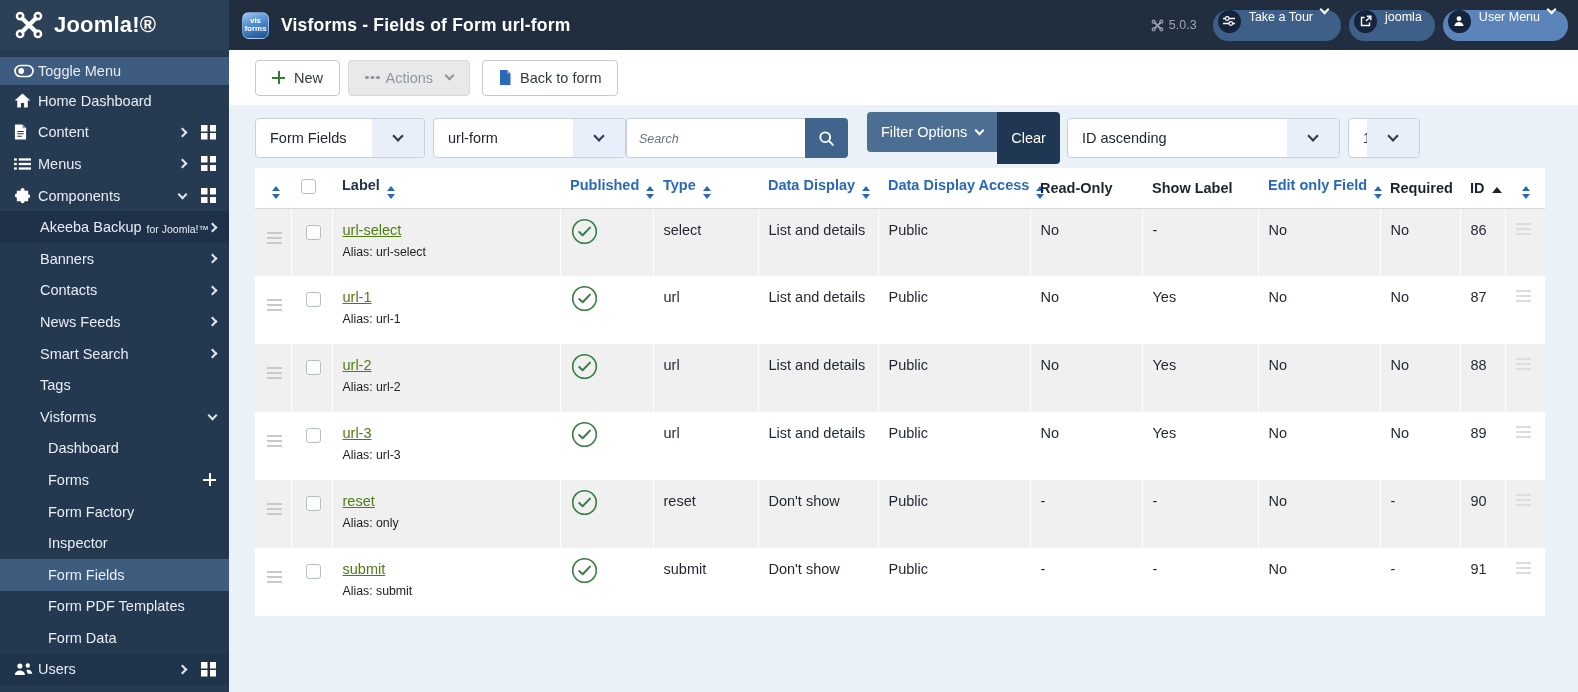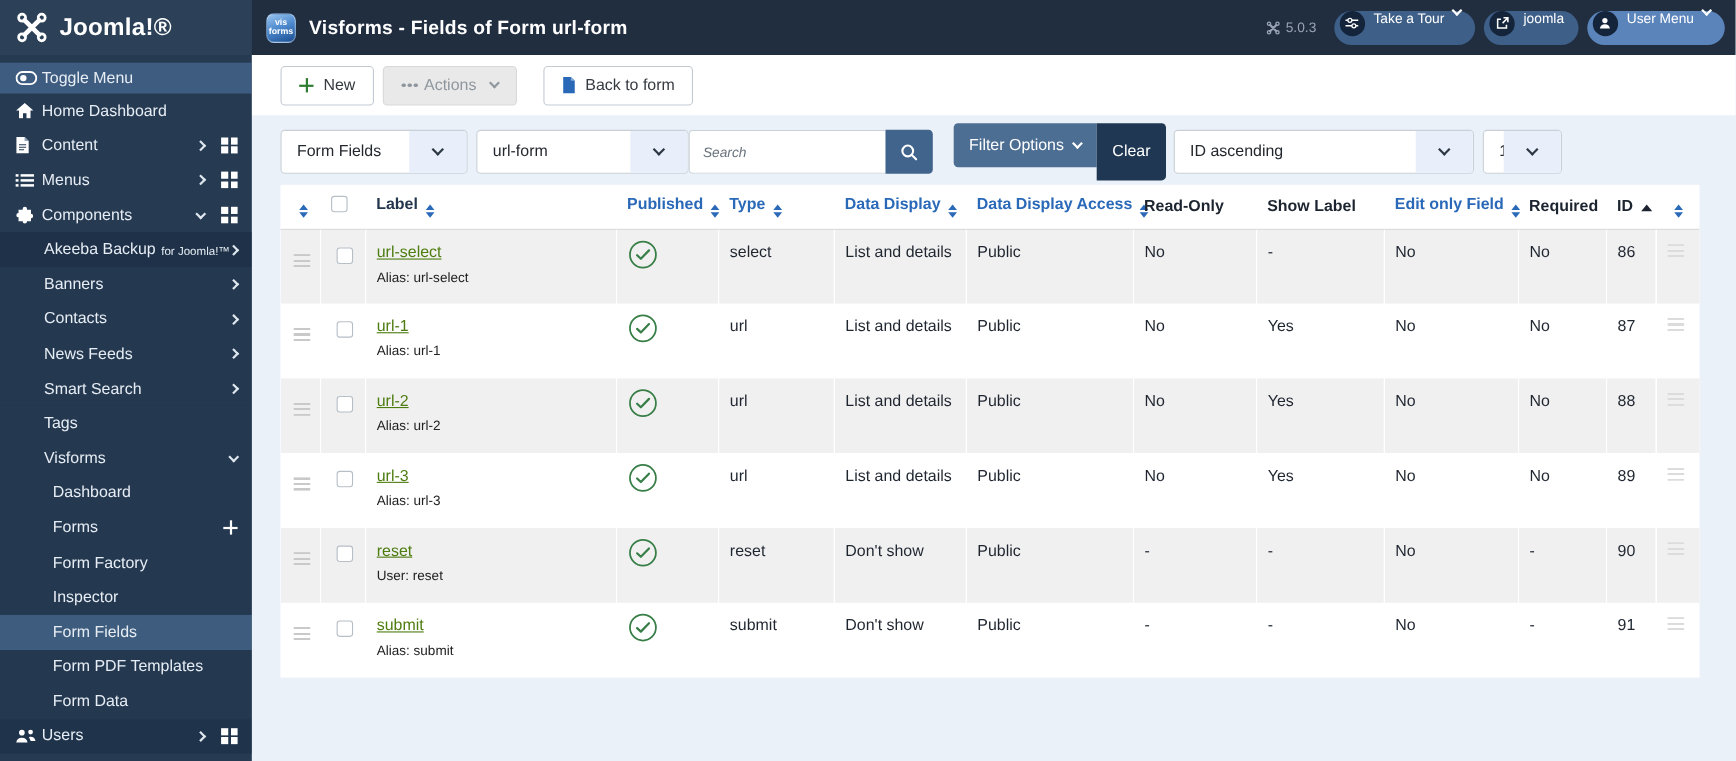--- a/index.html
+++ b/index.html
@@ -46,21 +46,21 @@
   .plus-icon::before,.plus-icon::after{content:"";position:absolute;background:#fff}
   .plus-icon::before{left:0;top:5.5px;width:13px;height:2px}
   .plus-icon::after{left:5.5px;top:0;width:2px;height:13px}
 
   
   .main{position:absolute;left:229px;top:50px;right:0;bottom:0}
   .toolbar{position:absolute;left:0;top:0;right:0;height:55px;background:#fff;display:flex;align-items:center;padding-left:26px}
   .btn{height:36px;border:1px solid #c3cad1;border-radius:4px;background:#fff;display:inline-flex;align-items:center;gap:9px;
        padding:0 16px;font-size:14.5px;color:#343a40;font-family:inherit;cursor:pointer}
   .btn + .btn{margin-left:8px}
-  .btn.back{margin-left:24px}
+  .btn.back{margin-left:12px}
   .btn.disabled{background:#e9e9e9;border-color:#d9d9d9;color:#8f979e;cursor:default}
   .plus-green{position:relative;width:13px;height:13px}
   .plus-green::before,.plus-green::after{content:"";position:absolute;background:#2f7d32}
   .plus-green::before{left:0;top:5.5px;width:13px;height:2px}
   .plus-green::after{left:5.5px;top:0;width:2px;height:13px}
   .dots{width:3.5px;height:3.5px;border-radius:50%;background:#8f979e;box-shadow:5.5px 0 0 #8f979e,11px 0 0 #8f979e;margin-right:8px}
   .chev-g{width:7px;height:7px;border-right:2px solid #8f979e;border-bottom:2px solid #8f979e;transform:rotate(45deg);margin-top:-4px;margin-left:4px}
 
   
   .content{position:absolute;left:0;top:55px;right:0;bottom:0;background:#ebf1f8}
@@ -523,21 +523,21 @@
     <td>No</td>
     <td>89</td>
     <td class="c-handle"><span class="drag light"></span></td>
   </tr>
 
   <tr>
     <td class="c-order"><span class="drag"></span></td>
     <td class="c-cb"><span class="checkbox"></span></td>
     <td class="c-label">
       <a class="row-link">reset</a>
-      <div class="alias">User: reset</div>
+      <div class="alias">Alias: only</div>
     </td>
     <td class="c-pub">
       <svg width="27" height="27" viewBox="0 0 27 27">
         <circle cx="13.5" cy="13.5" r="11.8" fill="none" stroke="#377e47" stroke-width="1.6"></circle>
         <path d="M8.2 14 l3.4 3.2 L19 9.6" fill="none" stroke="#377e47" stroke-width="2" stroke-linecap="round" stroke-linejoin="round"></path>
       </svg>
     </td>
     <td>reset</td>
     <td>Don't show</td>
     <td>Public</td>

